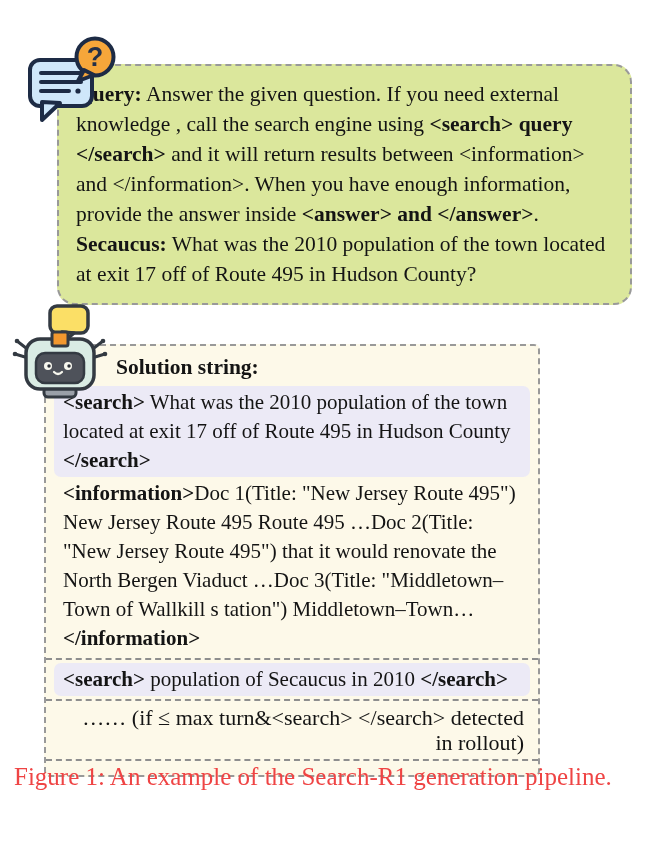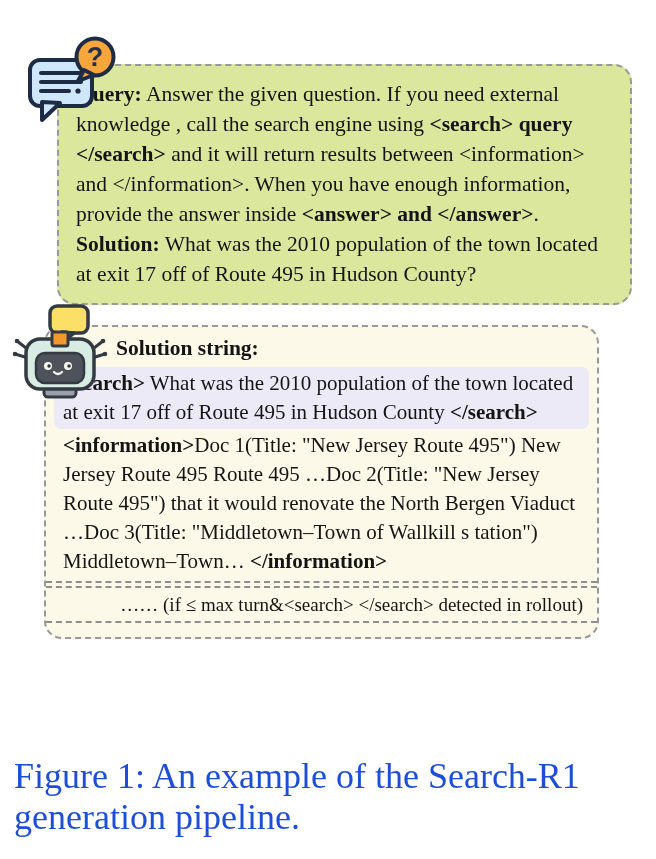--- a/index.html
+++ b/index.html
@@ -25,83 +25,84 @@
   
   .chat-icon { position:absolute; left:26px; top:36px; }
   .chat-bubble { fill:var(--chat_bubble_blue, #cfe7fa); stroke:#1d2b45; stroke-width:4; stroke-linejoin:round; }
   .chat-line { stroke:#1d2b45; stroke-width:4; stroke-linecap:round; }
   .chat-dot { fill:#1d2b45; }
   .q-bubble { fill:var(--question_bubble_orange, #f6a63a); stroke:#1d2b45; stroke-width:4; stroke-linejoin:round; }
   .q-mark { font-family:"Liberation Sans", sans-serif; font-weight:bold; font-size:27px; fill:#233049; }
 
   
   .solution-box {
-    position:absolute; left:44px; top:325px; width:555px;
+    position:absolute; left:44px; top:344px; width:496px;
     box-sizing:border-box;
     background:var(--solution_box_bg, #fdf9e9);
     border:2px dashed var(--box_border, #999999);
-    border-radius:18px;
+    border-radius:6px;
     padding:6px 8px 11px 8px;
   }
   .solution-label {
     font-weight:bold; font-size:21.5px; line-height:27px;
     margin:2px 0 5px 62px;
   }
   .block { font-size:21px; line-height:29px; padding:2px 9px; border-radius:7px; }
   .block.lavender { background:var(--highlight_bg, #eceaf6); }
-  .block.note { font-size:19px; line-height:25px; text-align:right; padding:1px 6px 1px 9px; }
+  .block.note { font-size:22px; line-height:25px; text-align:right; padding:1px 6px 1px 9px; }
   .divider { height:0; border-top:2px dashed #8e8e8e; margin:3px -8px; }
 
   
   .robot-icon { position:absolute; left:12px; top:303px; }
   .r-bubble { fill:var(--speech_bubble_yellow, #fbdf66); stroke:#333a42; stroke-width:3.5; stroke-linejoin:round; }
   .r-arm { stroke:#333a42; stroke-width:3; stroke-linecap:round; }
   .r-dot { fill:#333a42; }
   .r-neck { fill:#9aa0a8; stroke:#333a42; stroke-width:3; }
   .r-head { fill:var(--robot_mint, #d9ece4); stroke:#333a42; stroke-width:3.5; }
   .r-hat { fill:var(--robot_accent_orange, #f2982e); stroke:#333a42; stroke-width:3; }
   .r-face { fill:var(--robot_face, #4e525a); stroke:#333a42; stroke-width:2.5; }
   .r-eye { fill:#f7f7ee; }
   .r-pupil { fill:#2c3138; }
   .r-smile { stroke:#f7f7ee; stroke-width:2.2; fill:none; stroke-linecap:round; }
 
   
   .caption {
     position:absolute; left:14px; top:756px; width:642px;
-    font-size:36px; line-height:41px; color:#1d4ed8;
+    font-size:25px; line-height:41px; color:#ef4444;
   }
 </style>
 </head>
 <body>
 
 <div class="page">
 
   <div class="query-box">
     <p class="qtext"><span class="b">Query:</span><span> Answer the given question. If you need external knowledge , call the search engine using </span><span class="b">&lt;search&gt; query &lt;/search&gt;</span><span> and it will return results between &lt;information&gt; and &lt;/information&gt;. When you have enough information, provide the answer inside </span><span class="b">&lt;answer&gt; and &lt;/answer&gt;</span><span>.</span></p>
-    <p class="qtext"><span class="b">Solution:</span><span> What was the 2010 population of the town located at exit 17 off of Route 495 in Hudson County?</span></p>
+    <p class="qtext"><span class="b">Secaucus:</span><span> What was the 2010 population of the town located at exit 17 off of Route 495 in Hudson County?</span></p>
   </div>
 
   <svg class="chat-icon" width="92" height="90" viewBox="0 0 92 90">
     <rect class="chat-bubble" x="4" y="24" width="62" height="46" rx="10"></rect>
     <path class="chat-bubble" d="M16 66 L16 84 L34 67 Z"></path>
     <line class="chat-line" x1="15" y1="37" x2="55" y2="37"></line>
     <line class="chat-line" x1="15" y1="46" x2="55" y2="46"></line>
     <line class="chat-line" x1="15" y1="55" x2="43" y2="55"></line>
     <circle class="chat-dot" cx="52" cy="55" r="2.6"></circle>
     <circle class="q-bubble" cx="69" cy="21" r="18.5"></circle>
     <path class="q-bubble" d="M58 34 L52 45 L68 39 Z"></path>
     <text class="q-mark" x="69" y="30" text-anchor="middle">?</text>
   </svg>
 
   <div class="solution-box">
     <div class="solution-label">Solution string:</div>
 
     <div class="block lavender"><span class="b">&lt;search&gt;</span><span> What was the 2010 population of the town located at exit 17 off of Route 495 in Hudson County </span><span class="b">&lt;/search&gt;</span></div>
     <div class="block plain"><span class="b">&lt;information&gt;</span><span>Doc 1(Title: "New Jersey Route 495") New Jersey Route 495 Route 495 …Doc 2(Title: "New Jersey Route 495") that it would renovate the North Bergen Viaduct …Doc 3(Title: "Middletown–Town of Wallkill s tation") Middletown–Town… </span><span class="b">&lt;/information&gt;</span></div>
     <div class="divider"></div>
+    <div class="block lavender"><span class="b">&lt;search&gt;</span><span> population of Secaucus in 2010 </span><span class="b">&lt;/search&gt;</span></div>
     <div class="divider"></div>
     <div class="block note"><span>…… (if ≤ max turn&amp;&lt;search&gt; &lt;/search&gt; detected in rollout)</span></div>
     <div class="divider"></div>
   </div>
 
   <svg class="robot-icon" width="96" height="98" viewBox="0 0 96 98">
     <rect class="r-bubble" x="38" y="3" width="38" height="27" rx="7"></rect>
     <path class="r-bubble" d="M50 29 L47 43 L62 30 Z"></path>
     <line class="r-arm" x1="14" y1="45" x2="5" y2="38"></line>
     <line class="r-arm" x1="13" y1="54" x2="3" y2="51"></line>

